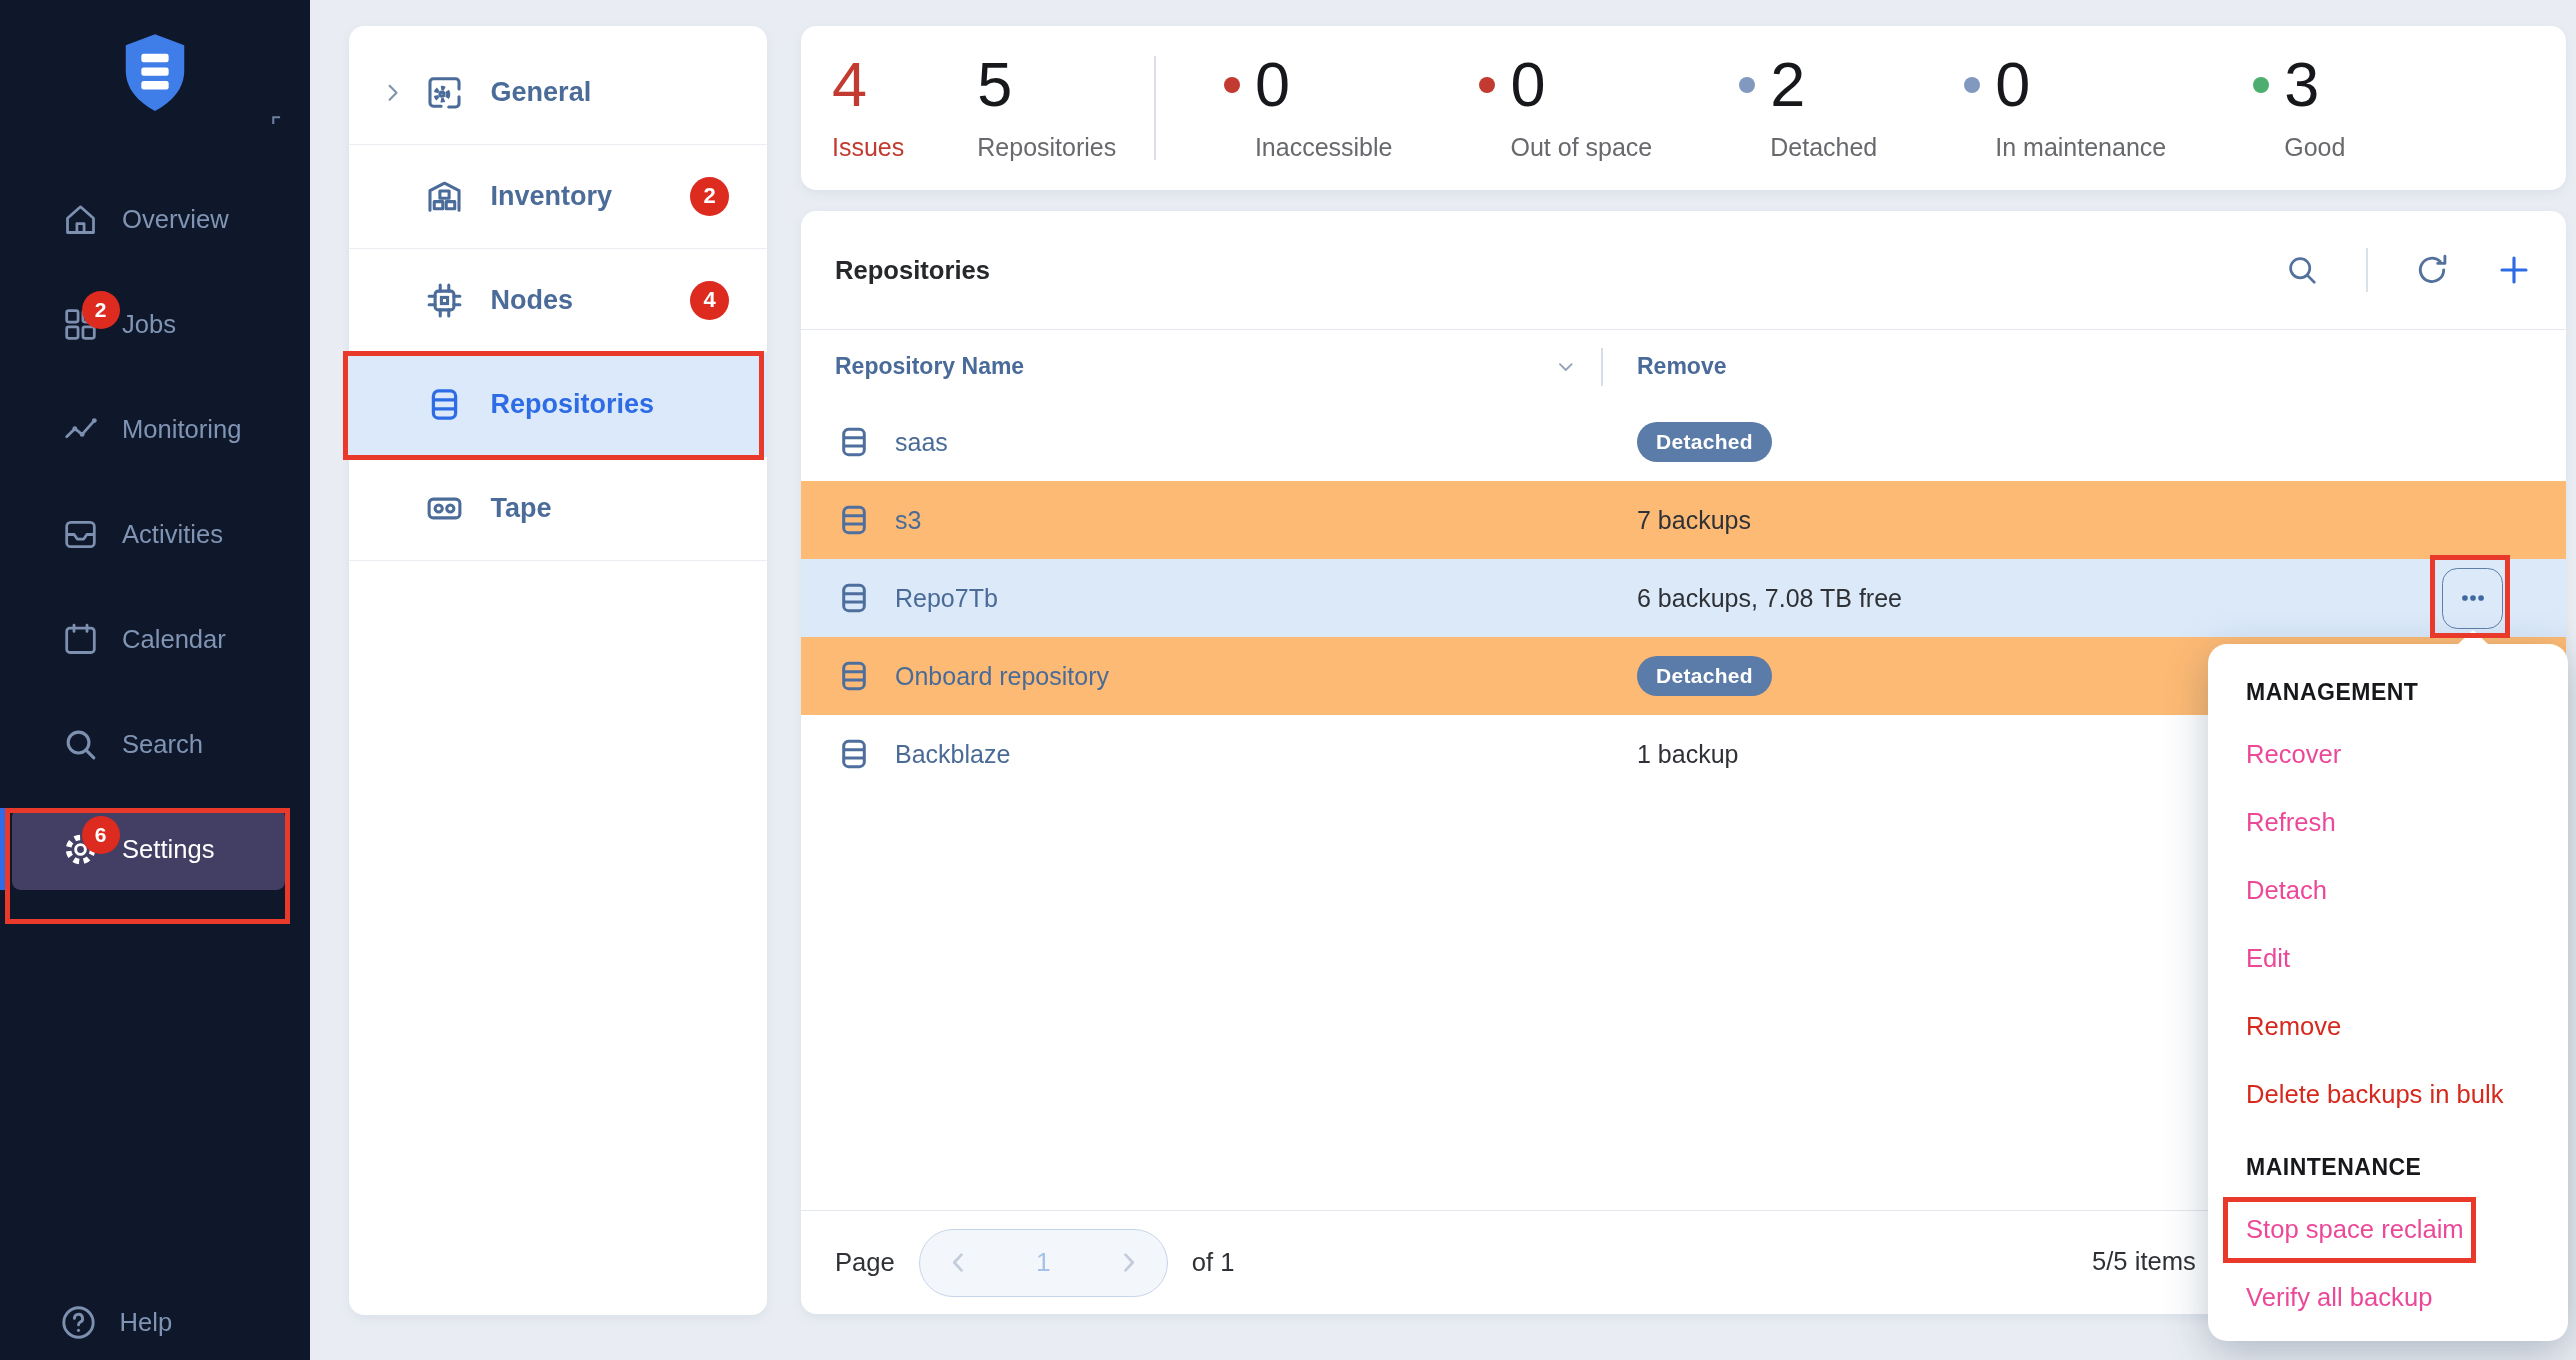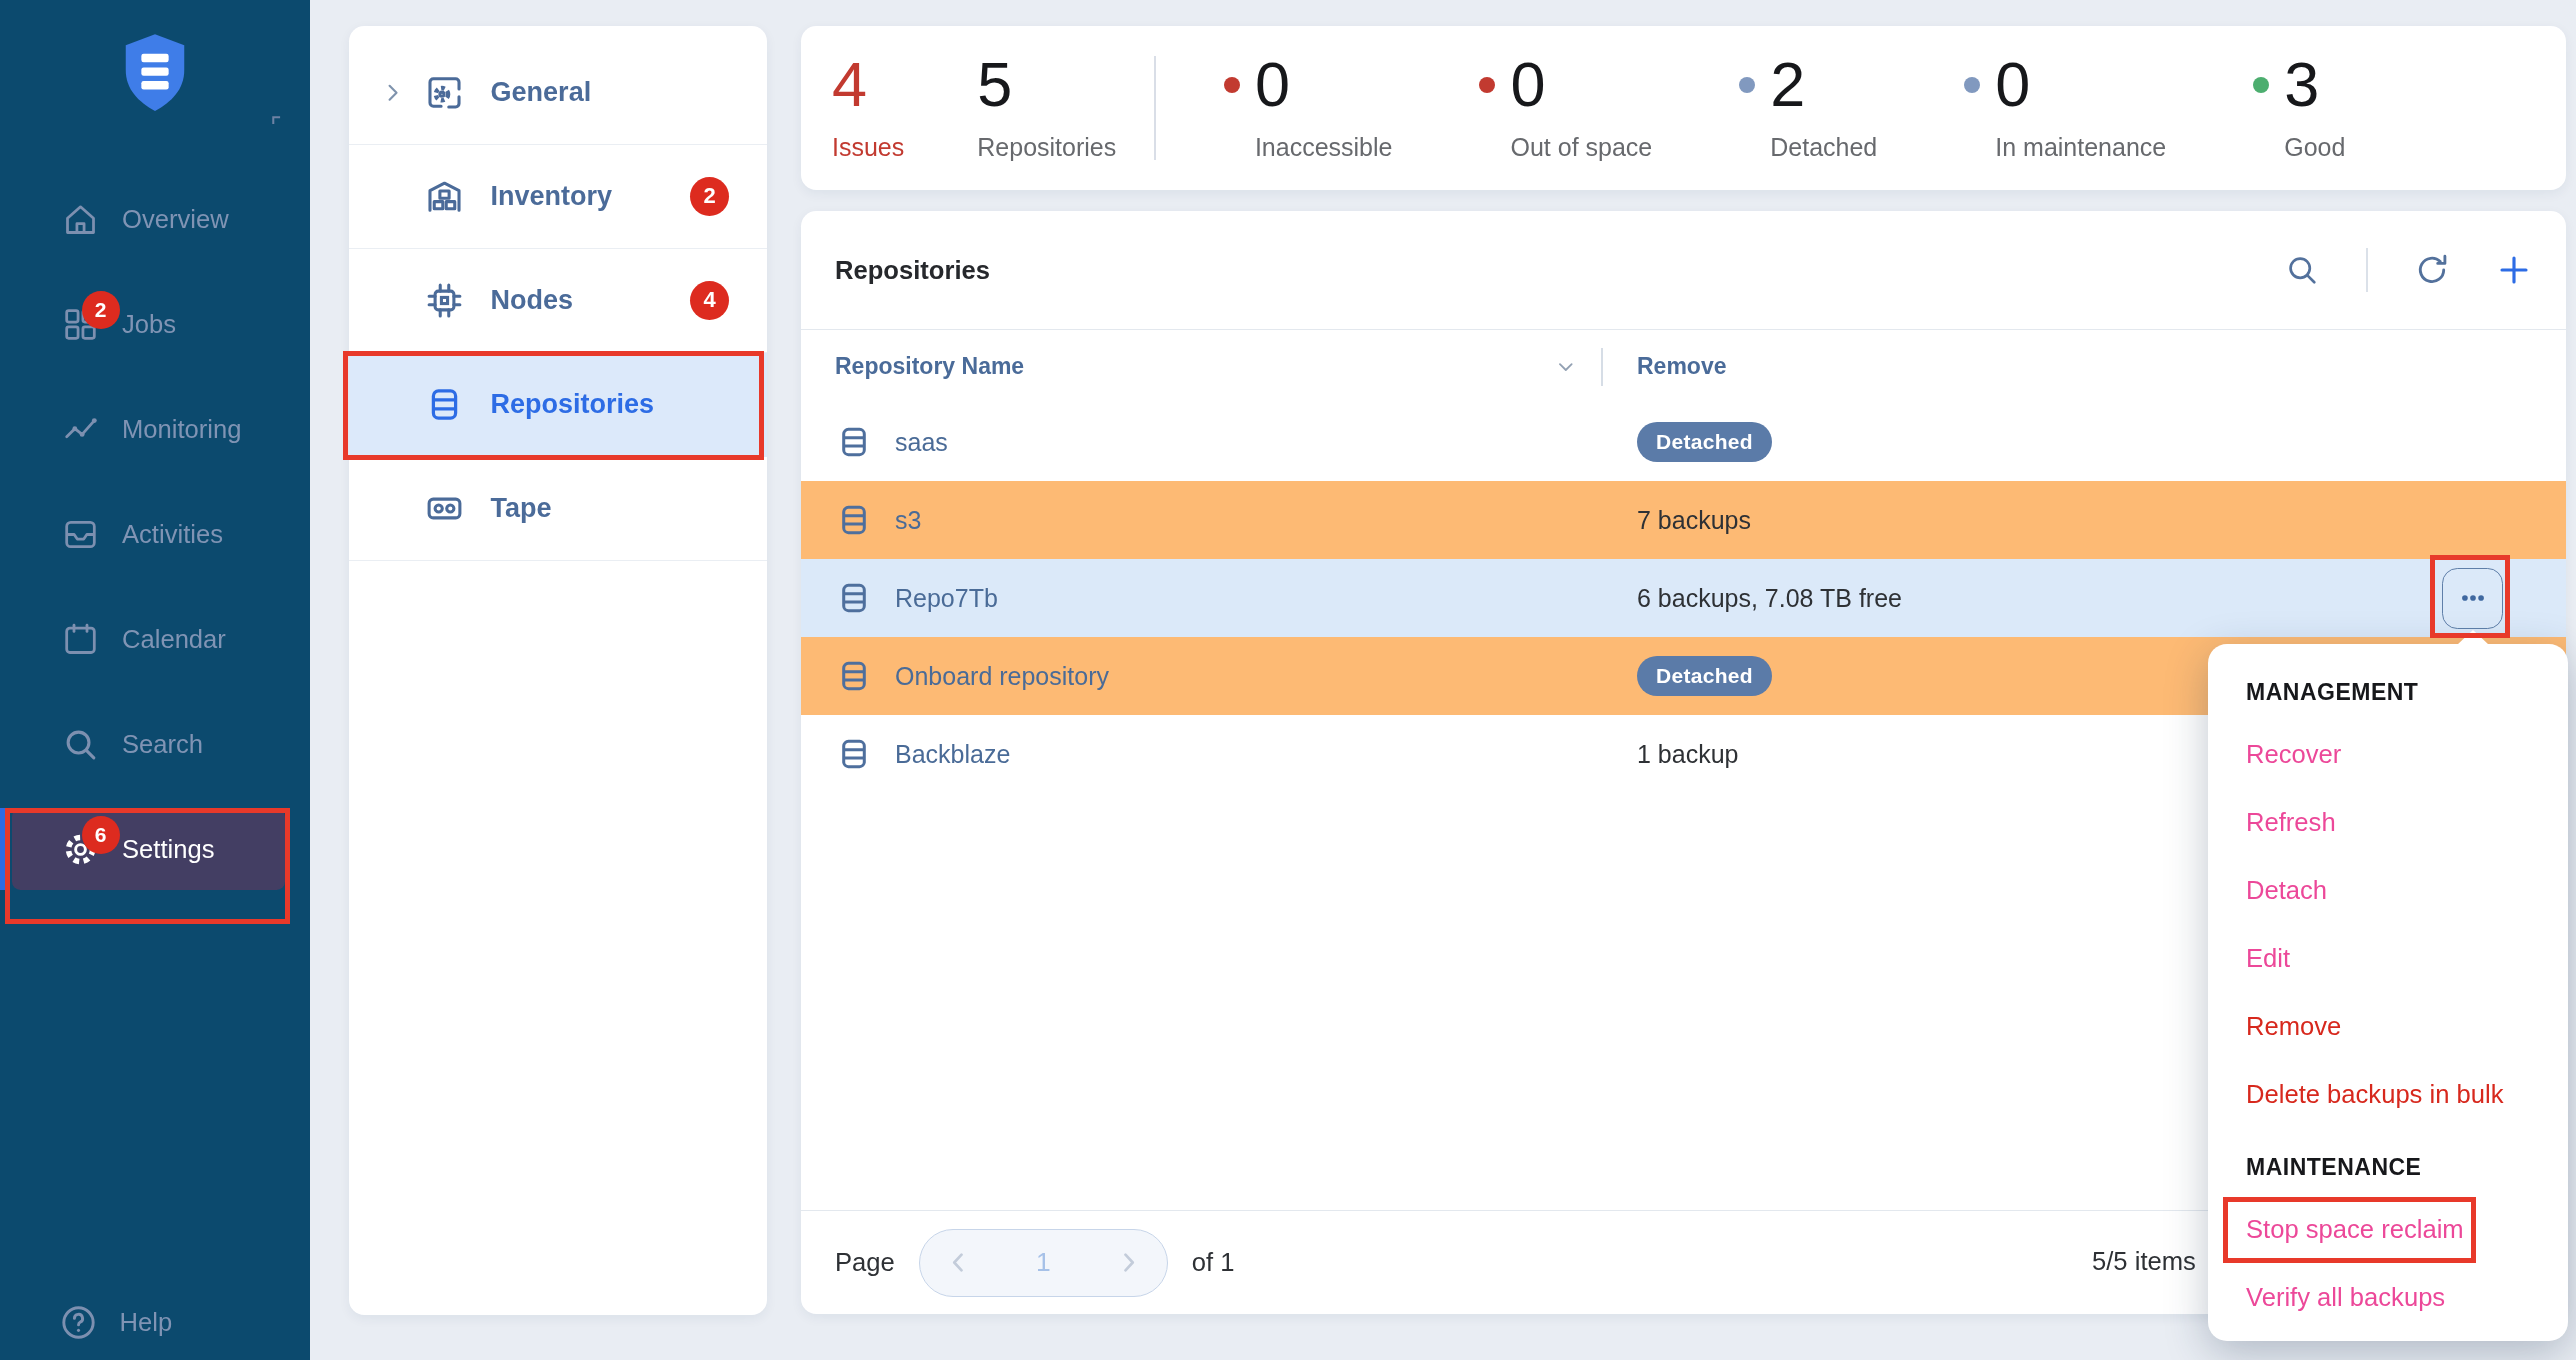--- a/index.html
+++ b/index.html
@@ -4,21 +4,21 @@
 <style>
   * { box-sizing: border-box; }
   html,body { margin:0; padding:0; }
   body {
     width:2576px; height:1360px; position:relative; overflow:hidden;
     background:#e9edf3; font-family:"Liberation Sans", sans-serif;
   }
   svg { display:block; }
 
   
-  .sidebar { position:absolute; left:0; top:0; width:310px; height:1360px; background:#0c4a6e; }
+  .sidebar { position:absolute; left:0; top:0; width:310px; height:1360px; background:#0f172a; }
   .logo { position:absolute; left:116px; top:31px; width:78px; height:90px; }
   .collapse-btn { position:absolute; left:269px; top:113px; width:20.5px; height:20.5px; color:#6e82a4; cursor:pointer; }
   .nav { position:absolute; top:167px; left:0; width:100%; }
   .nav-item { position:relative; height:105px; display:flex; align-items:center; padding-left:61px; gap:22px;
               color:#8094b4; font-size:25.6px; cursor:pointer; }
   .nav-item > * { position:relative; z-index:1; }
   .nav-icon { width:39px; height:39px; color:#7d90b0; position:relative; flex:0 0 39px; }
   .nav-item.active { color:#ffffff; font-weight:500; }
   .nav-item.active .nav-icon { color:#ffffff; }
   .nav-item.active::before { content:""; position:absolute; left:12px; top:11px; height:82px; width:273px;
@@ -471,20 +471,20 @@
   <div class="menu-notch"></div>
   <div class="menu-header">MANAGEMENT</div>
   <div class="menu-item">Recover</div>
   <div class="menu-item">Refresh</div>
   <div class="menu-item">Detach</div>
   <div class="menu-item">Edit</div>
   <div class="menu-item danger">Remove</div>
   <div class="menu-item danger">Delete backups in bulk</div>
   <div class="menu-header second">MAINTENANCE</div>
   <div class="menu-item">Stop space reclaim</div>
-  <div class="menu-item">Verify all backups</div>
+  <div class="menu-item">Verify all backup</div>
 </div>
 
 <div class="anno anno-settings"></div>
 <div class="anno anno-repos-nav"></div>
 <div class="anno anno-ellipsis"></div>
 <div class="anno anno-stop"></div>
 
 
 </body></html>

